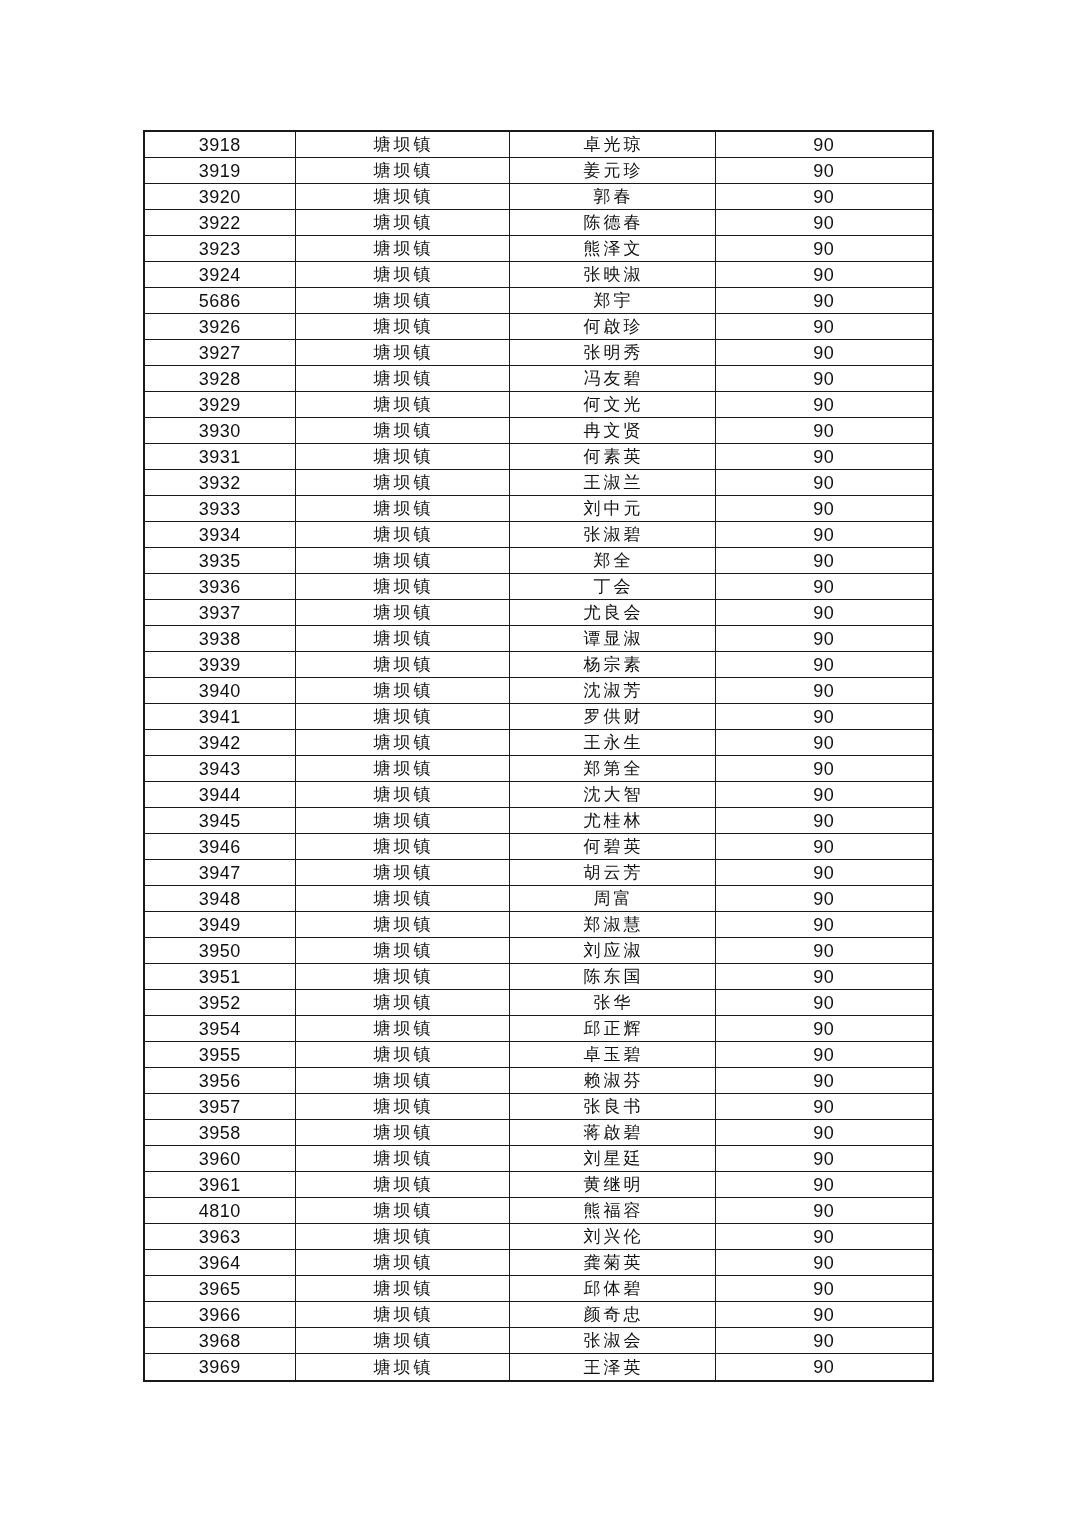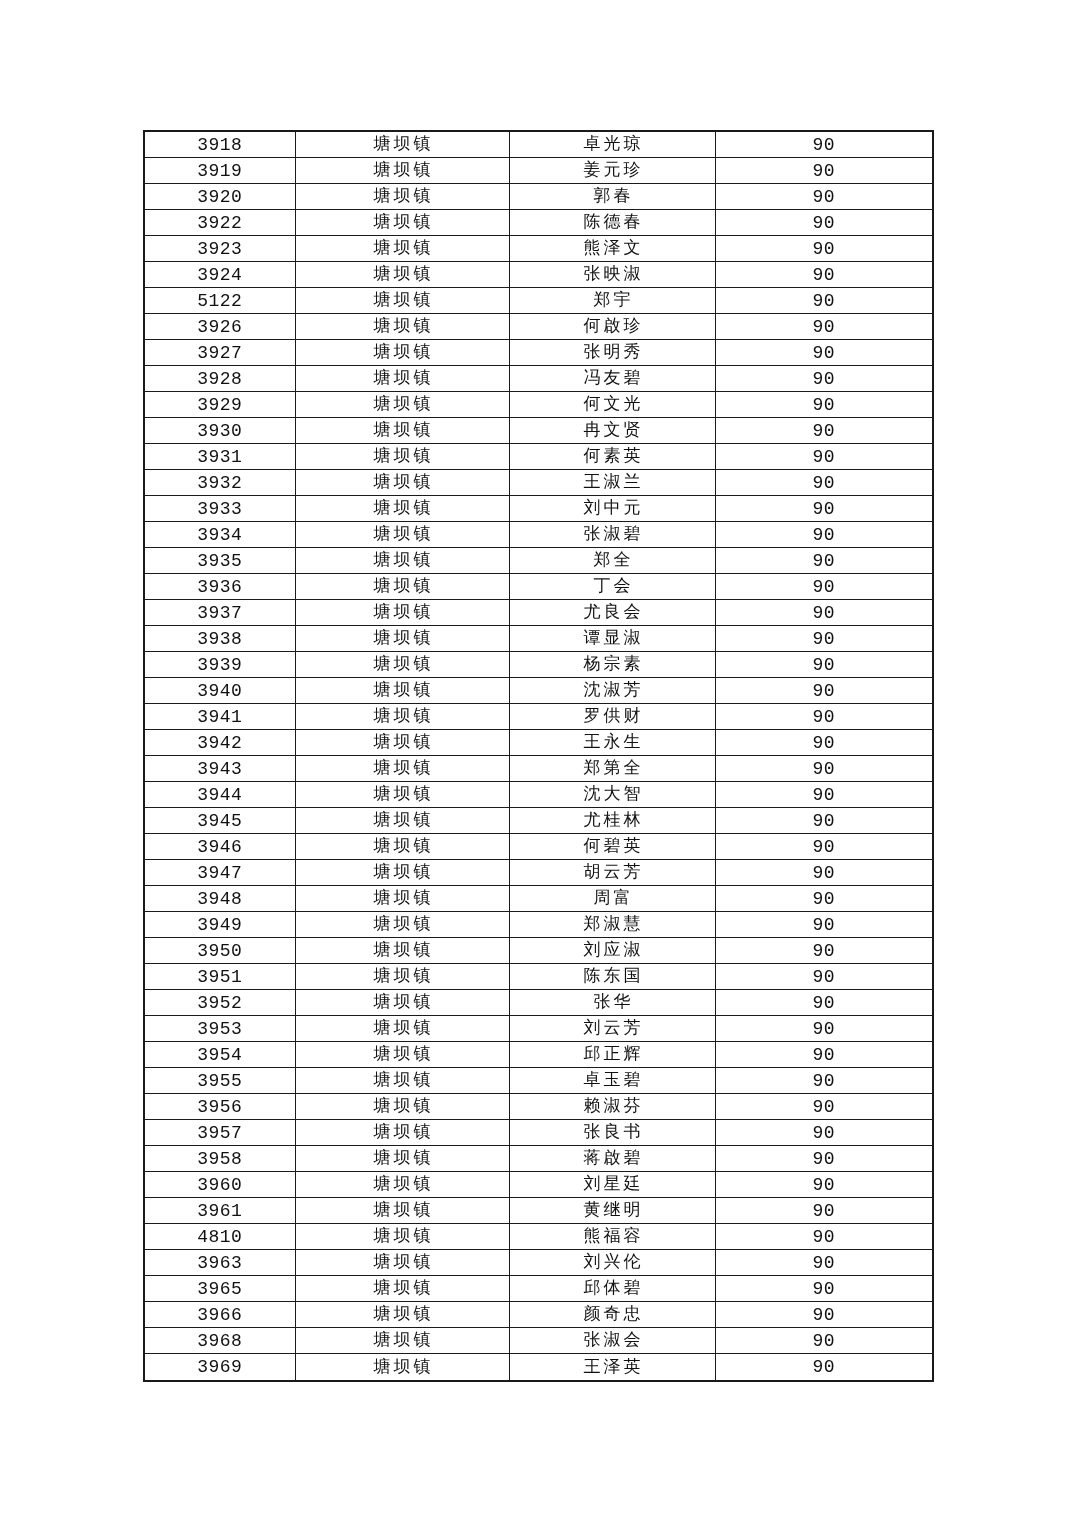--- a/index.html
+++ b/index.html
@@ -6,21 +6,21 @@
     margin: 0;
     padding: 0;
     background: #ffffff;
   }
   .page {
     position: relative;
     width: 1074px;
     height: 1391px;
     background: #ffffff;
     overflow: hidden;
-    font-family: Liberation Mono, monospace;
+    font-family: Liberation Sans, sans-serif;
   }
   table.score-table {
     position: absolute;
     left: 143px;
     top: 130px;
     width: 789px;
     height: 1252px;
     border-collapse: collapse;
     table-layout: fixed;
     border: 2px solid #1a1a1a;
@@ -91,21 +91,21 @@
           <td class="cjk">熊泽文</td>
           <td class="num">90</td>
         </tr>
         <tr>
           <td class="num">3924</td>
           <td class="cjk">塘坝镇</td>
           <td class="cjk">张映淑</td>
           <td class="num">90</td>
         </tr>
         <tr>
-          <td class="num">5122</td>
+          <td class="num">5686</td>
           <td class="cjk">塘坝镇</td>
           <td class="cjk">郑宇</td>
           <td class="num">90</td>
         </tr>
         <tr>
           <td class="num">3926</td>
           <td class="cjk">塘坝镇</td>
           <td class="cjk">何啟珍</td>
           <td class="num">90</td>
         </tr>
@@ -259,26 +259,20 @@
           <td class="cjk">陈东国</td>
           <td class="num">90</td>
         </tr>
         <tr>
           <td class="num">3952</td>
           <td class="cjk">塘坝镇</td>
           <td class="cjk">张华</td>
           <td class="num">90</td>
         </tr>
         <tr>
-          <td class="num">3953</td>
-          <td class="cjk">塘坝镇</td>
-          <td class="cjk">刘云芳</td>
-          <td class="num">90</td>
-        </tr>
-        <tr>
           <td class="num">3954</td>
           <td class="cjk">塘坝镇</td>
           <td class="cjk">邱正辉</td>
           <td class="num">90</td>
         </tr>
         <tr>
           <td class="num">3955</td>
           <td class="cjk">塘坝镇</td>
           <td class="cjk">卓玉碧</td>
           <td class="num">90</td>
@@ -316,20 +310,26 @@
         <tr>
           <td class="num">4810</td>
           <td class="cjk">塘坝镇</td>
           <td class="cjk">熊福容</td>
           <td class="num">90</td>
         </tr>
         <tr>
           <td class="num">3963</td>
           <td class="cjk">塘坝镇</td>
           <td class="cjk">刘兴伦</td>
+          <td class="num">90</td>
+        </tr>
+        <tr>
+          <td class="num">3964</td>
+          <td class="cjk">塘坝镇</td>
+          <td class="cjk">龚菊英</td>
           <td class="num">90</td>
         </tr>
         <tr>
           <td class="num">3965</td>
           <td class="cjk">塘坝镇</td>
           <td class="cjk">邱体碧</td>
           <td class="num">90</td>
         </tr>
         <tr>
           <td class="num">3966</td>

